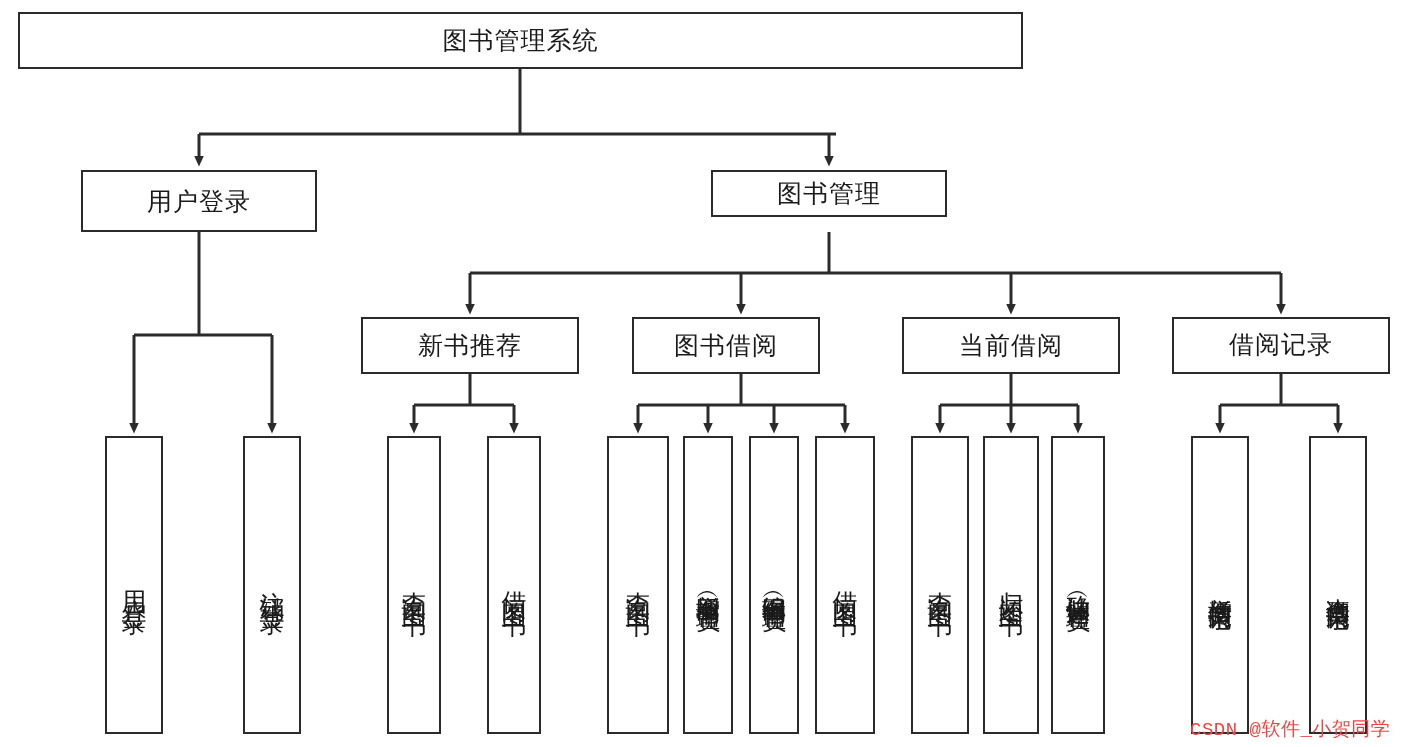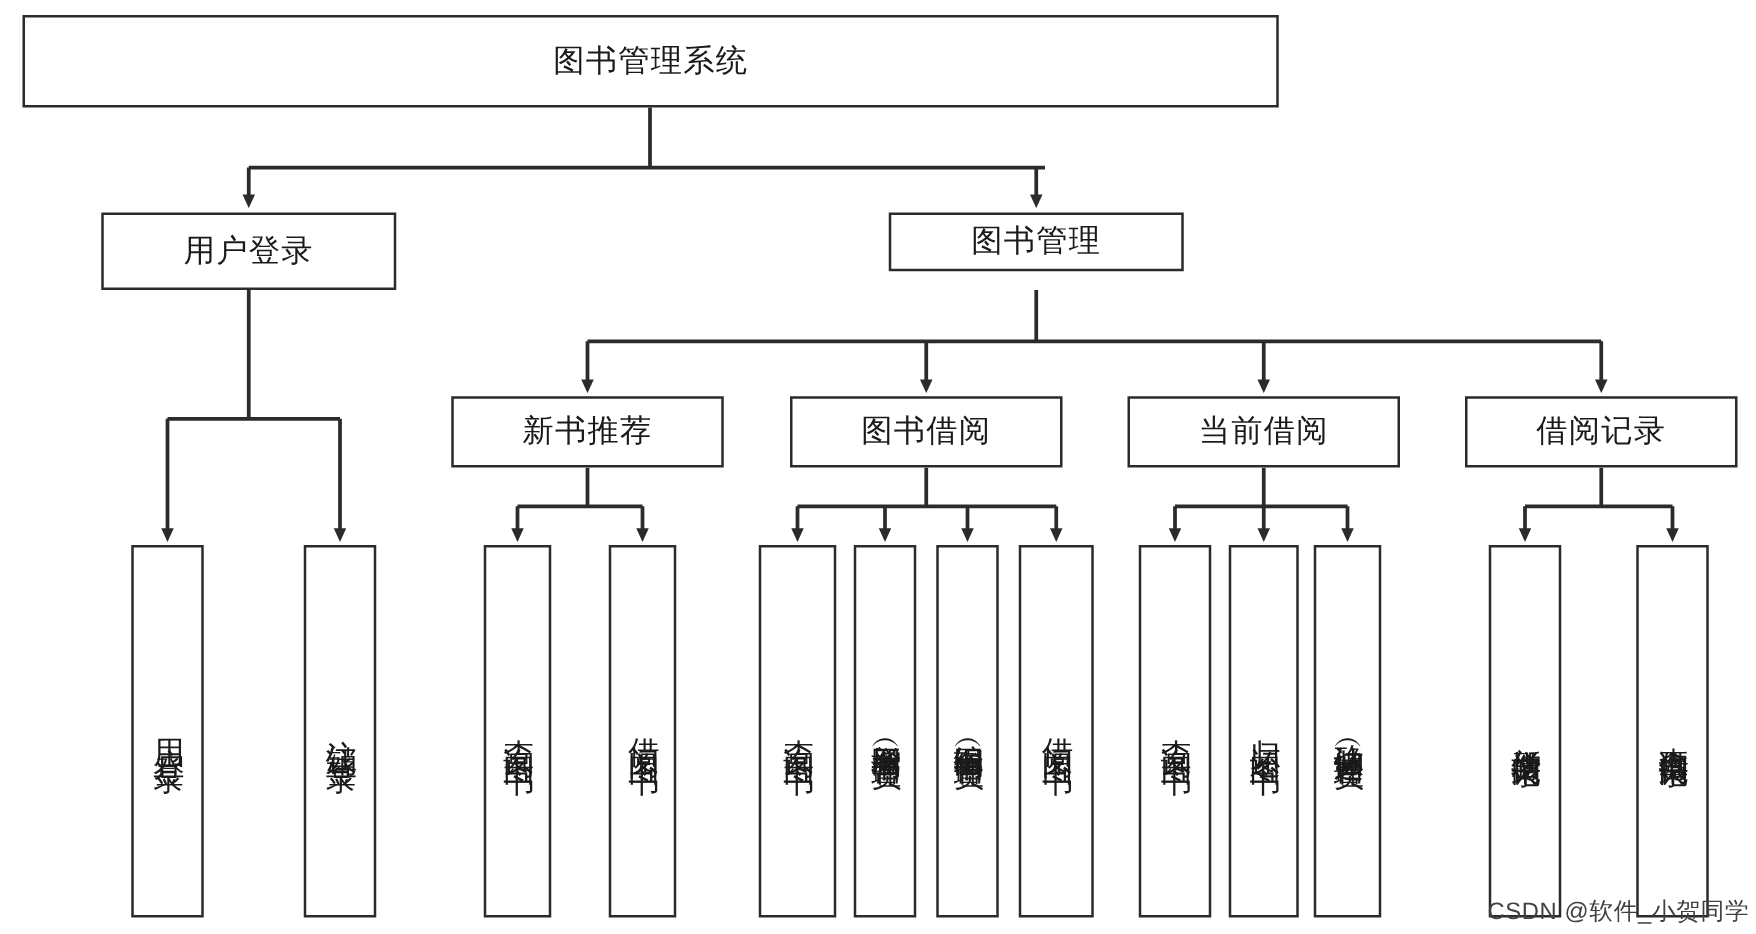--- a/index.html
+++ b/index.html
@@ -64,23 +64,24 @@
     white-space: nowrap;
     max-height: 100%;
   }
   .node.vert.tight .label {
     letter-spacing: 2px;
     font-size: 24px;
   }
   .watermark {
     position: absolute;
     font-size: 19px;
-    color: #404040;
+    color: #ef4444;
     white-space: nowrap;
     letter-spacing: 0.5px;
+    font-family: Liberation Mono, monospace;
   }
 </style>
 </head>
 <body>
 
 <div id="canvas">
 
   <svg class="links" viewBox="0 0 1405 747">
     <defs>
       <marker id="arrow" markerWidth="11" markerHeight="11" refX="1.5" refY="5" orient="auto" markerUnits="userSpaceOnUse">
@@ -125,39 +126,39 @@
       <path d="M1078,405 L1078,424" marker-end="url(#arrow)"></path>
 
       <path d="M1281,374 L1281,405"></path>
       <path d="M1220,405 L1338,405"></path>
       <path d="M1220,405 L1220,424" marker-end="url(#arrow)"></path>
       <path d="M1338,405 L1338,424" marker-end="url(#arrow)"></path>
     </g>
   </svg>
 
   <div id="nodes">
-      <div class="node horiz root" style="left: 18px; top: 12px; width: 1005px; height: 74px; justify-content: center;">
+      <div class="node horiz root" style="left: 18px; top: 12px; width: 1005px; height: 57px; justify-content: center;">
         <span class="label">图书管理系统</span>
       </div>
       <div class="node horiz" style="left: 81px; top: 170px; width: 236px; height: 62px;">
         <span class="label">用户登录</span>
       </div>
       <div class="node horiz" style="left: 711px; top: 170px; width: 236px; height: 47px;">
         <span class="label">图书管理</span>
       </div>
       <div class="node horiz" style="left: 361px; top: 317px; width: 218px; height: 57px;">
         <span class="label">新书推荐</span>
       </div>
-      <div class="node horiz" style="left: 632px; top: 317px; width: 218px; height: 57px;">
+      <div class="node horiz" style="left: 632px; top: 317px; width: 188px; height: 57px;">
         <span class="label">图书借阅</span>
       </div>
       <div class="node horiz" style="left: 902px; top: 317px; width: 218px; height: 57px; justify-content: center;">
         <span class="label">当前借阅</span>
       </div>
-      <div class="node horiz" style="left: 1172px; top: 317px; width: 218px; height: 57px;">
+      <div class="node horiz" style="left: 1172px; top: 317px; width: 218px; height: 57px; font-family: Liberation Serif, serif;">
         <span class="label">借阅记录</span>
       </div>
       <div class="node vert" style="left: 105px; top: 436px; width: 58px; height: 298px;">
         <span class="label">用户登录</span>
       </div>
       <div class="node vert" style="left: 243px; top: 436px; width: 58px; height: 298px;">
         <span class="label">注销登录</span>
       </div>
       <div class="node vert" style="left: 387px; top: 436px; width: 54px; height: 298px;">
         <span class="label">查询图书</span>

